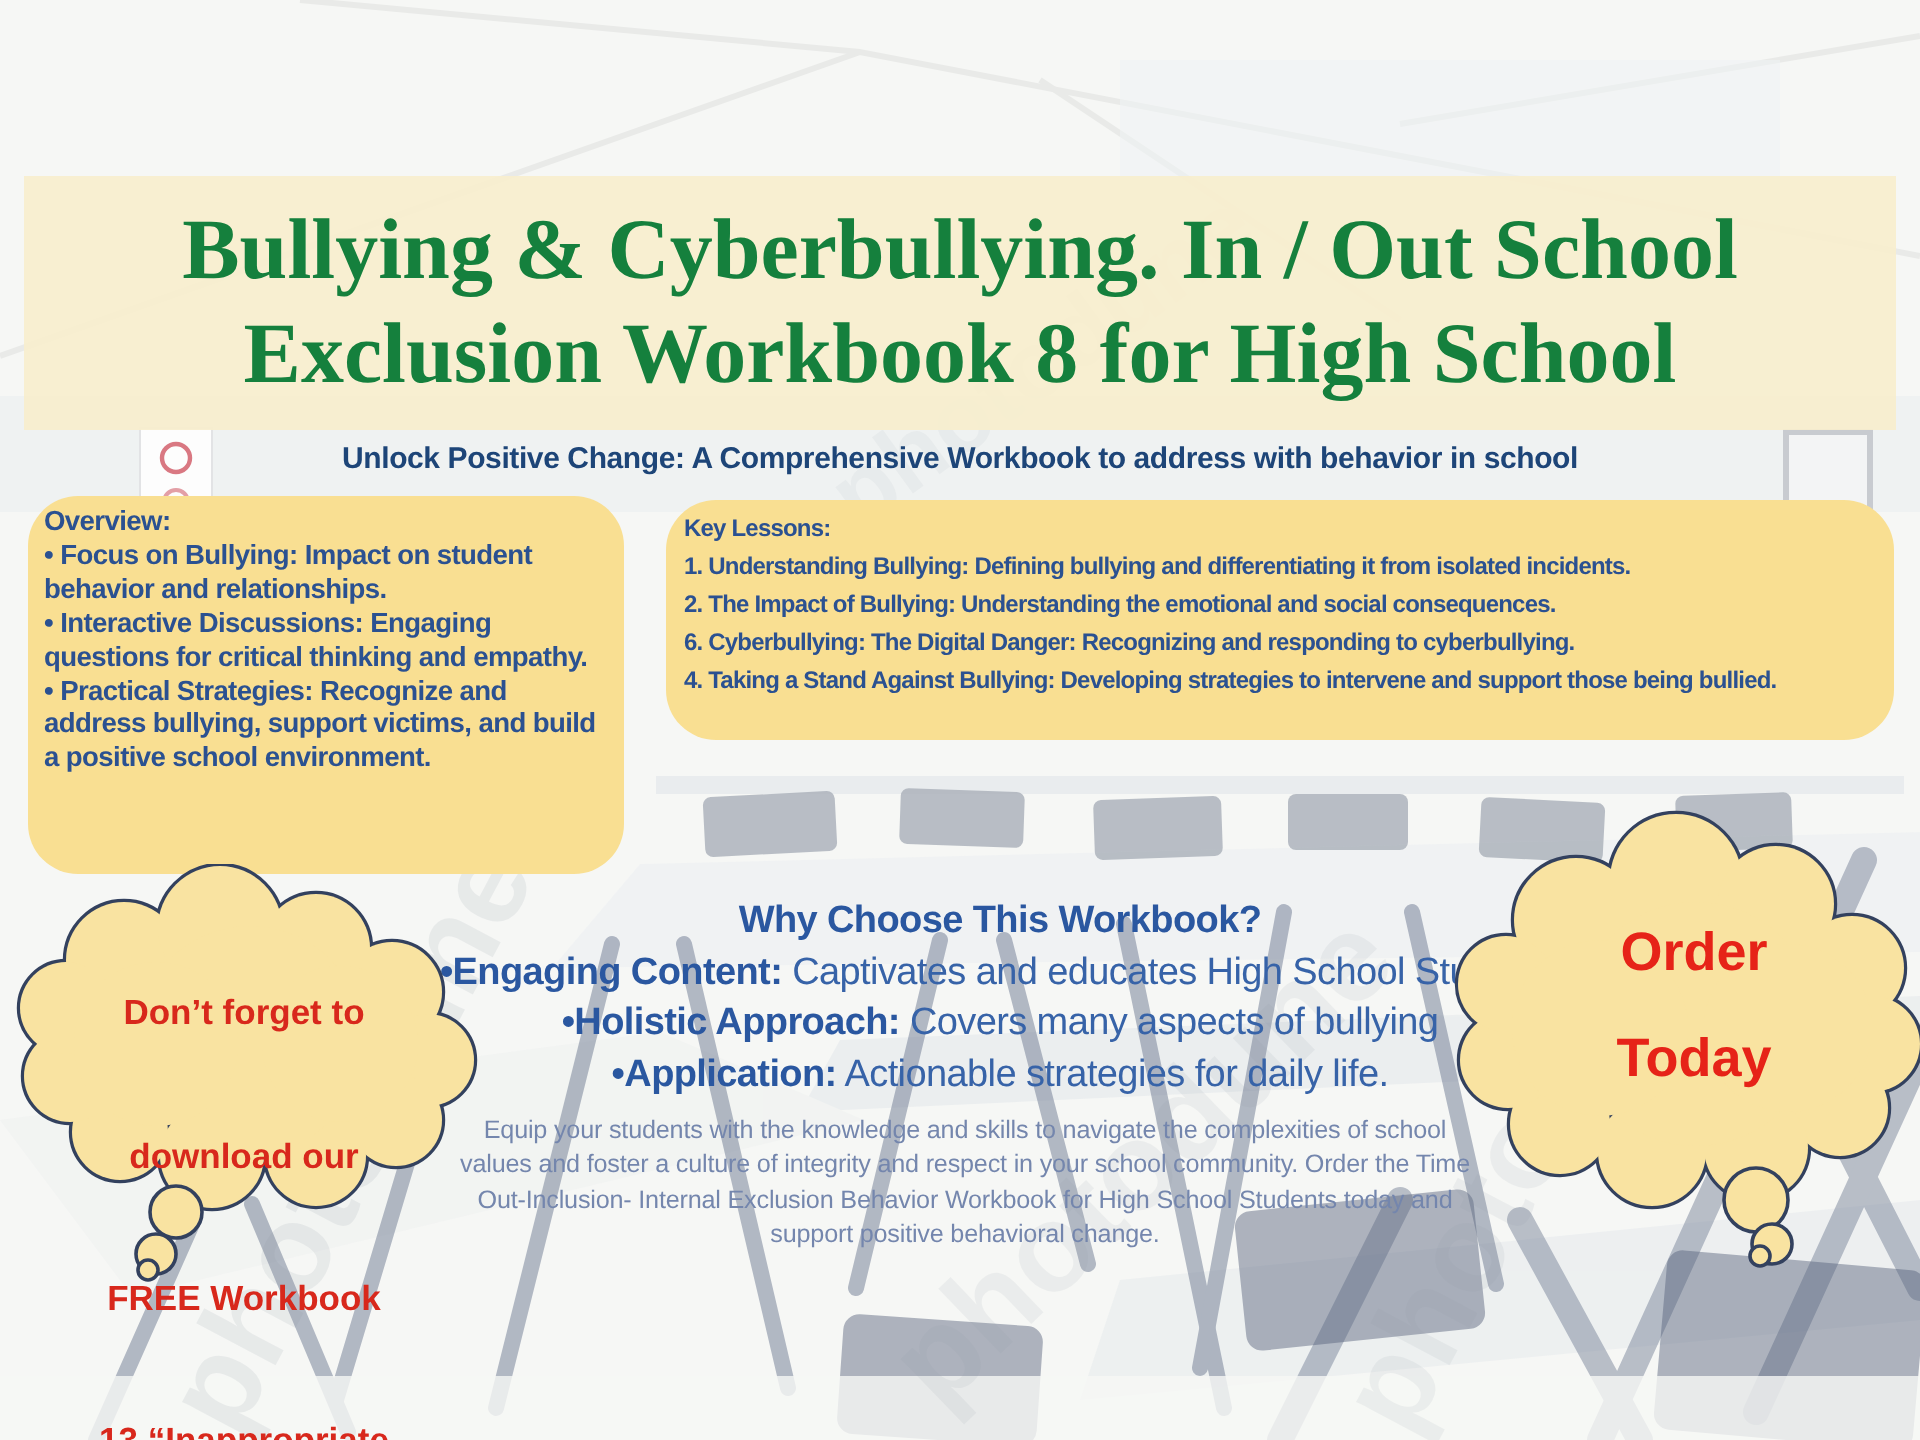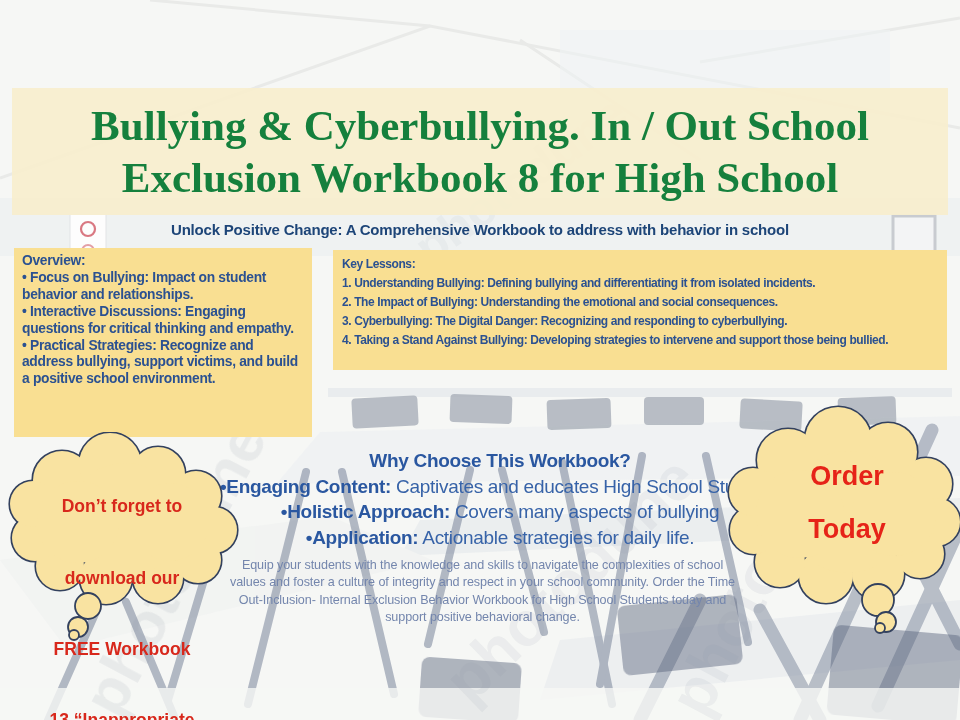--- a/index.html
+++ b/index.html
@@ -22,21 +22,21 @@
   .title span{display:block;}
 
   .subtitle{
     position:absolute;left:0;top:221px;width:960px;text-align:center;
     font-weight:bold;color:#1d4578;font-size:15px;letter-spacing:-0.2px;z-index:1;
   }
 
   
   .panel{
     position:absolute;background:#f9df92;color:#2b5191;font-weight:bold;
-    box-sizing:border-box;z-index:2;overflow:hidden;
+    box-sizing:border-box;z-index:2;overflow:hidden;border-radius:25px;
   }
   .panel-overview{
     left:14px;top:248px;width:298px;height:189px;padding:5px 8px;
     font-size:13.8px;line-height:16.9px;letter-spacing:-0.3px;
   }
   .panel-keylessons{
     left:333px;top:250px;width:614px;height:120px;padding:5px 9px;
     font-size:12px;line-height:19px;letter-spacing:-0.4px;
   }
 
@@ -165,21 +165,21 @@
     <div>Overview:</div>
     <div>• Focus on Bullying: Impact on student behavior and relationships.</div>
     <div>• Interactive Discussions: Engaging questions for critical thinking and empathy.</div>
     <div>• Practical Strategies: Recognize and address bullying, support victims, and build a positive school environment.</div>
   </div>
 
   <div class="panel panel-keylessons">
     <div>Key Lessons:</div>
     <div>1. Understanding Bullying: Defining bullying and differentiating it from isolated incidents.</div>
     <div>2. The Impact of Bullying: Understanding the emotional and social consequences.</div>
-    <div>3. Cyberbullying: The Digital Danger: Recognizing and responding to cyberbullying.</div>
+    <div>6. Cyberbullying: The Digital Danger: Recognizing and responding to cyberbullying.</div>
     <div>4. Taking a Stand Against Bullying: Developing strategies to intervene and support those being bullied.</div>
   </div>
 
   <div class="why">
     <div class="heading">Why Choose This Workbook?</div>
     <div><b>•Engaging Content:</b><span> Captivates and educates High School Students</span></div>
     <div><b>•Holistic Approach:</b><span> Covers many aspects of bullying</span></div>
     <div><b>•Application:</b><span> Actionable strategies for daily life.</span></div>
   </div>
 

